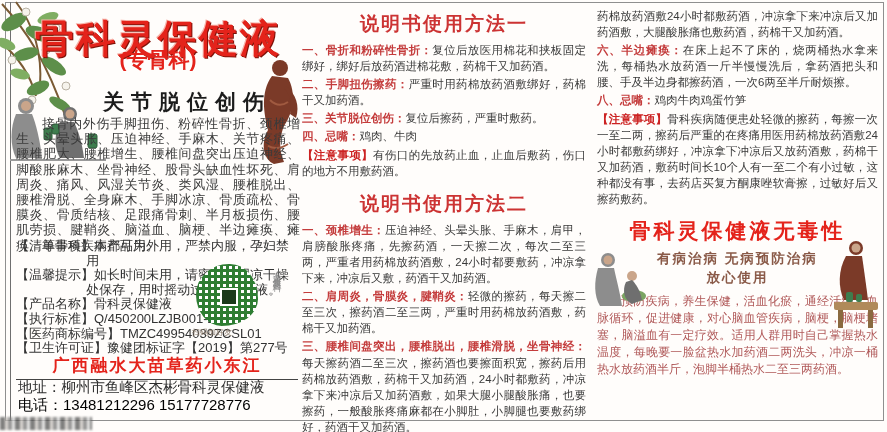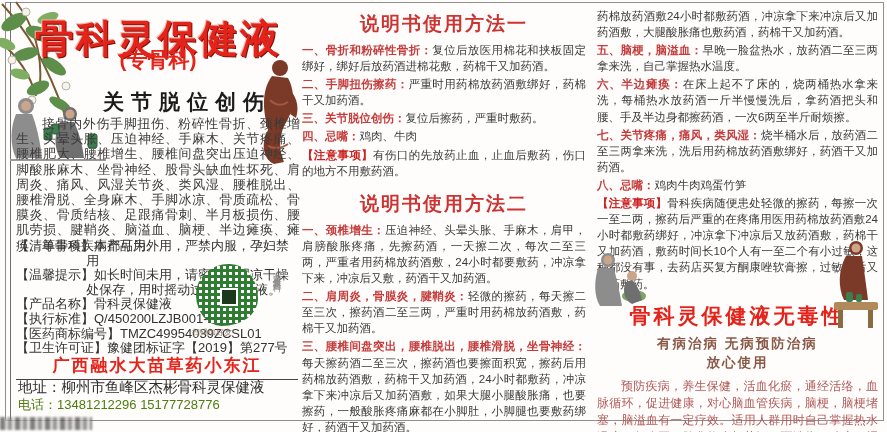--- a/index.html
+++ b/index.html
@@ -29,21 +29,21 @@
                        repeating-linear-gradient(90deg,#2e7d32 0 3px,#ffffff 3px 6px);
       border-radius:54% 46% 60% 42% / 50% 56% 44% 52%;}
   .qr-center{position:absolute;left:24px;top:24px;width:14px;height:14px;background:#1b3a1b;border:2px solid #fff;}
   .qr-cap{font-size:8px;color:#8a7a6a;margin-top:1px;}
   .qr-note{position:absolute;left:270px;top:266px;font-size:9px;color:#8a8a8a;
            writing-mode:vertical-rl;letter-spacing:2px;height:84px;}
   .company{position:absolute;left:0;top:352px;width:282px;text-align:center;
            font-size:17px;font-weight:bold;color:#e4231b;letter-spacing:2px;
            border-bottom:1px solid #444;padding-bottom:2px;}
   .addr{position:absolute;left:2px;top:376px;width:282px;font-size:14.5px;color:#2e2e2e;}
-  .phone{position:absolute;left:2px;top:394px;width:282px;font-size:13px;color:#4d7c0f;}
+  .phone{position:absolute;left:2px;top:394px;width:282px;font-size:15px;color:#000000;}
   .watermark{position:absolute;left:0px;top:417px;width:92px;height:13px;opacity:.75;
      background:repeating-linear-gradient(90deg,#555 0 5px,#cfcac5 5px 8px,#777 8px 12px,#ddd 12px 15px);
      filter:blur(1px);}
 
   
   .col-mid{position:absolute;left:302px;top:0;width:284px;}
   .col-right{position:absolute;left:597px;top:0;width:281px;}
   .sec-h{width:100%;text-align:center;font-size:19px;font-weight:bold;color:#cc3333;
          letter-spacing:2px;margin:0 0 5px 0;padding-top:11px;}
   .body-sm{font-size:11.5px;line-height:16.1px;color:#3a3a3a;text-align:justify;margin:0 0 2px 0;}
@@ -187,25 +187,23 @@
 
         <p class="body-sm"><span class="lbl">三、腰椎间盘突出，腰椎脱出，腰椎滑脱，坐骨神经：</span><span>每天擦药酒二至三次，擦药酒也要擦面积宽，擦药后用药棉放药酒敷，药棉干又加药酒，24小时都敷药，冲凉拿下来冲凉后又加药酒敷，如果大腿小腿酸胀痛，也要擦药，一般酸胀疼痛麻都在小脚肚，小脚腿也要敷药绑好，药酒干又加药酒。</span></p>
 
       </div>
   </div>
 
   <div class="col-right">
     <p class="body-sm cont">药棉放药酒敷24小时都敷药酒，冲凉拿下来冲凉后又加药酒敷，大腿酸胀痛也敷药酒，药棉干又加药酒。</p>
     <div>
 
-        <p class="body-sm"><span class="lbl">五、脑梗，脑溢血：</span><span>早晚一脸盆热水，放药酒二至三两拿来洗，自己掌握热水温度。</span></p>
 
         <p class="body-sm"><span class="lbl">六、半边瘫痪：</span><span>在床上起不了床的，烧两桶热水拿来洗，每桶热水放药酒一斤半慢慢洗后，拿药酒把头和腰、手及半边身都擦药酒，一次6两至半斤耐烦擦。</span></p>
 
-        <p class="body-sm"><span class="lbl">七、关节疼痛，痛风，类风湿：</span><span>烧半桶水后，放药酒二至三两拿来洗，洗后用药棉放药酒敷绑好，药酒干又加药酒。</span></p>
 
         <p class="body-sm"><span class="lbl">八、忌嘴：</span><span>鸡肉牛肉鸡蛋竹笋</span></p>
       </div>
     <p class="body-sm notice"><span class="lbl">【注意事项】</span><span>骨科疾病随便患处轻微的擦药，每擦一次一至二两，擦药后严重的在疼痛用医用药棉放药酒敷24小时都敷药绑好，冲凉拿下冲凉后又放药酒敷，药棉干又加药酒，敷药时间长10个人有一至二个有小过敏，这种都没有事，去药店买复方酮康唑软膏擦，过敏好后又擦药敷药。</span></p>
 
     <div class="nontoxic-h">骨科灵保健液无毒性</div>
     <div class="nontoxic-sub">有病治病 无病预防治病</div>
     <div class="nontoxic-sub">放心使用</div>
     <p class="benefit">预防疾病，养生保健，活血化瘀，通经活络，血脉循环，促进健康，对心脑血管疾病，脑梗，脑梗堵塞，脑溢血有一定疗效。适用人群用时自己掌握热水温度，每晚要一脸盆热水加药酒二两洗头，冲凉一桶热水放药酒半斤，泡脚半桶热水二至三两药酒。</p>
   </div>

